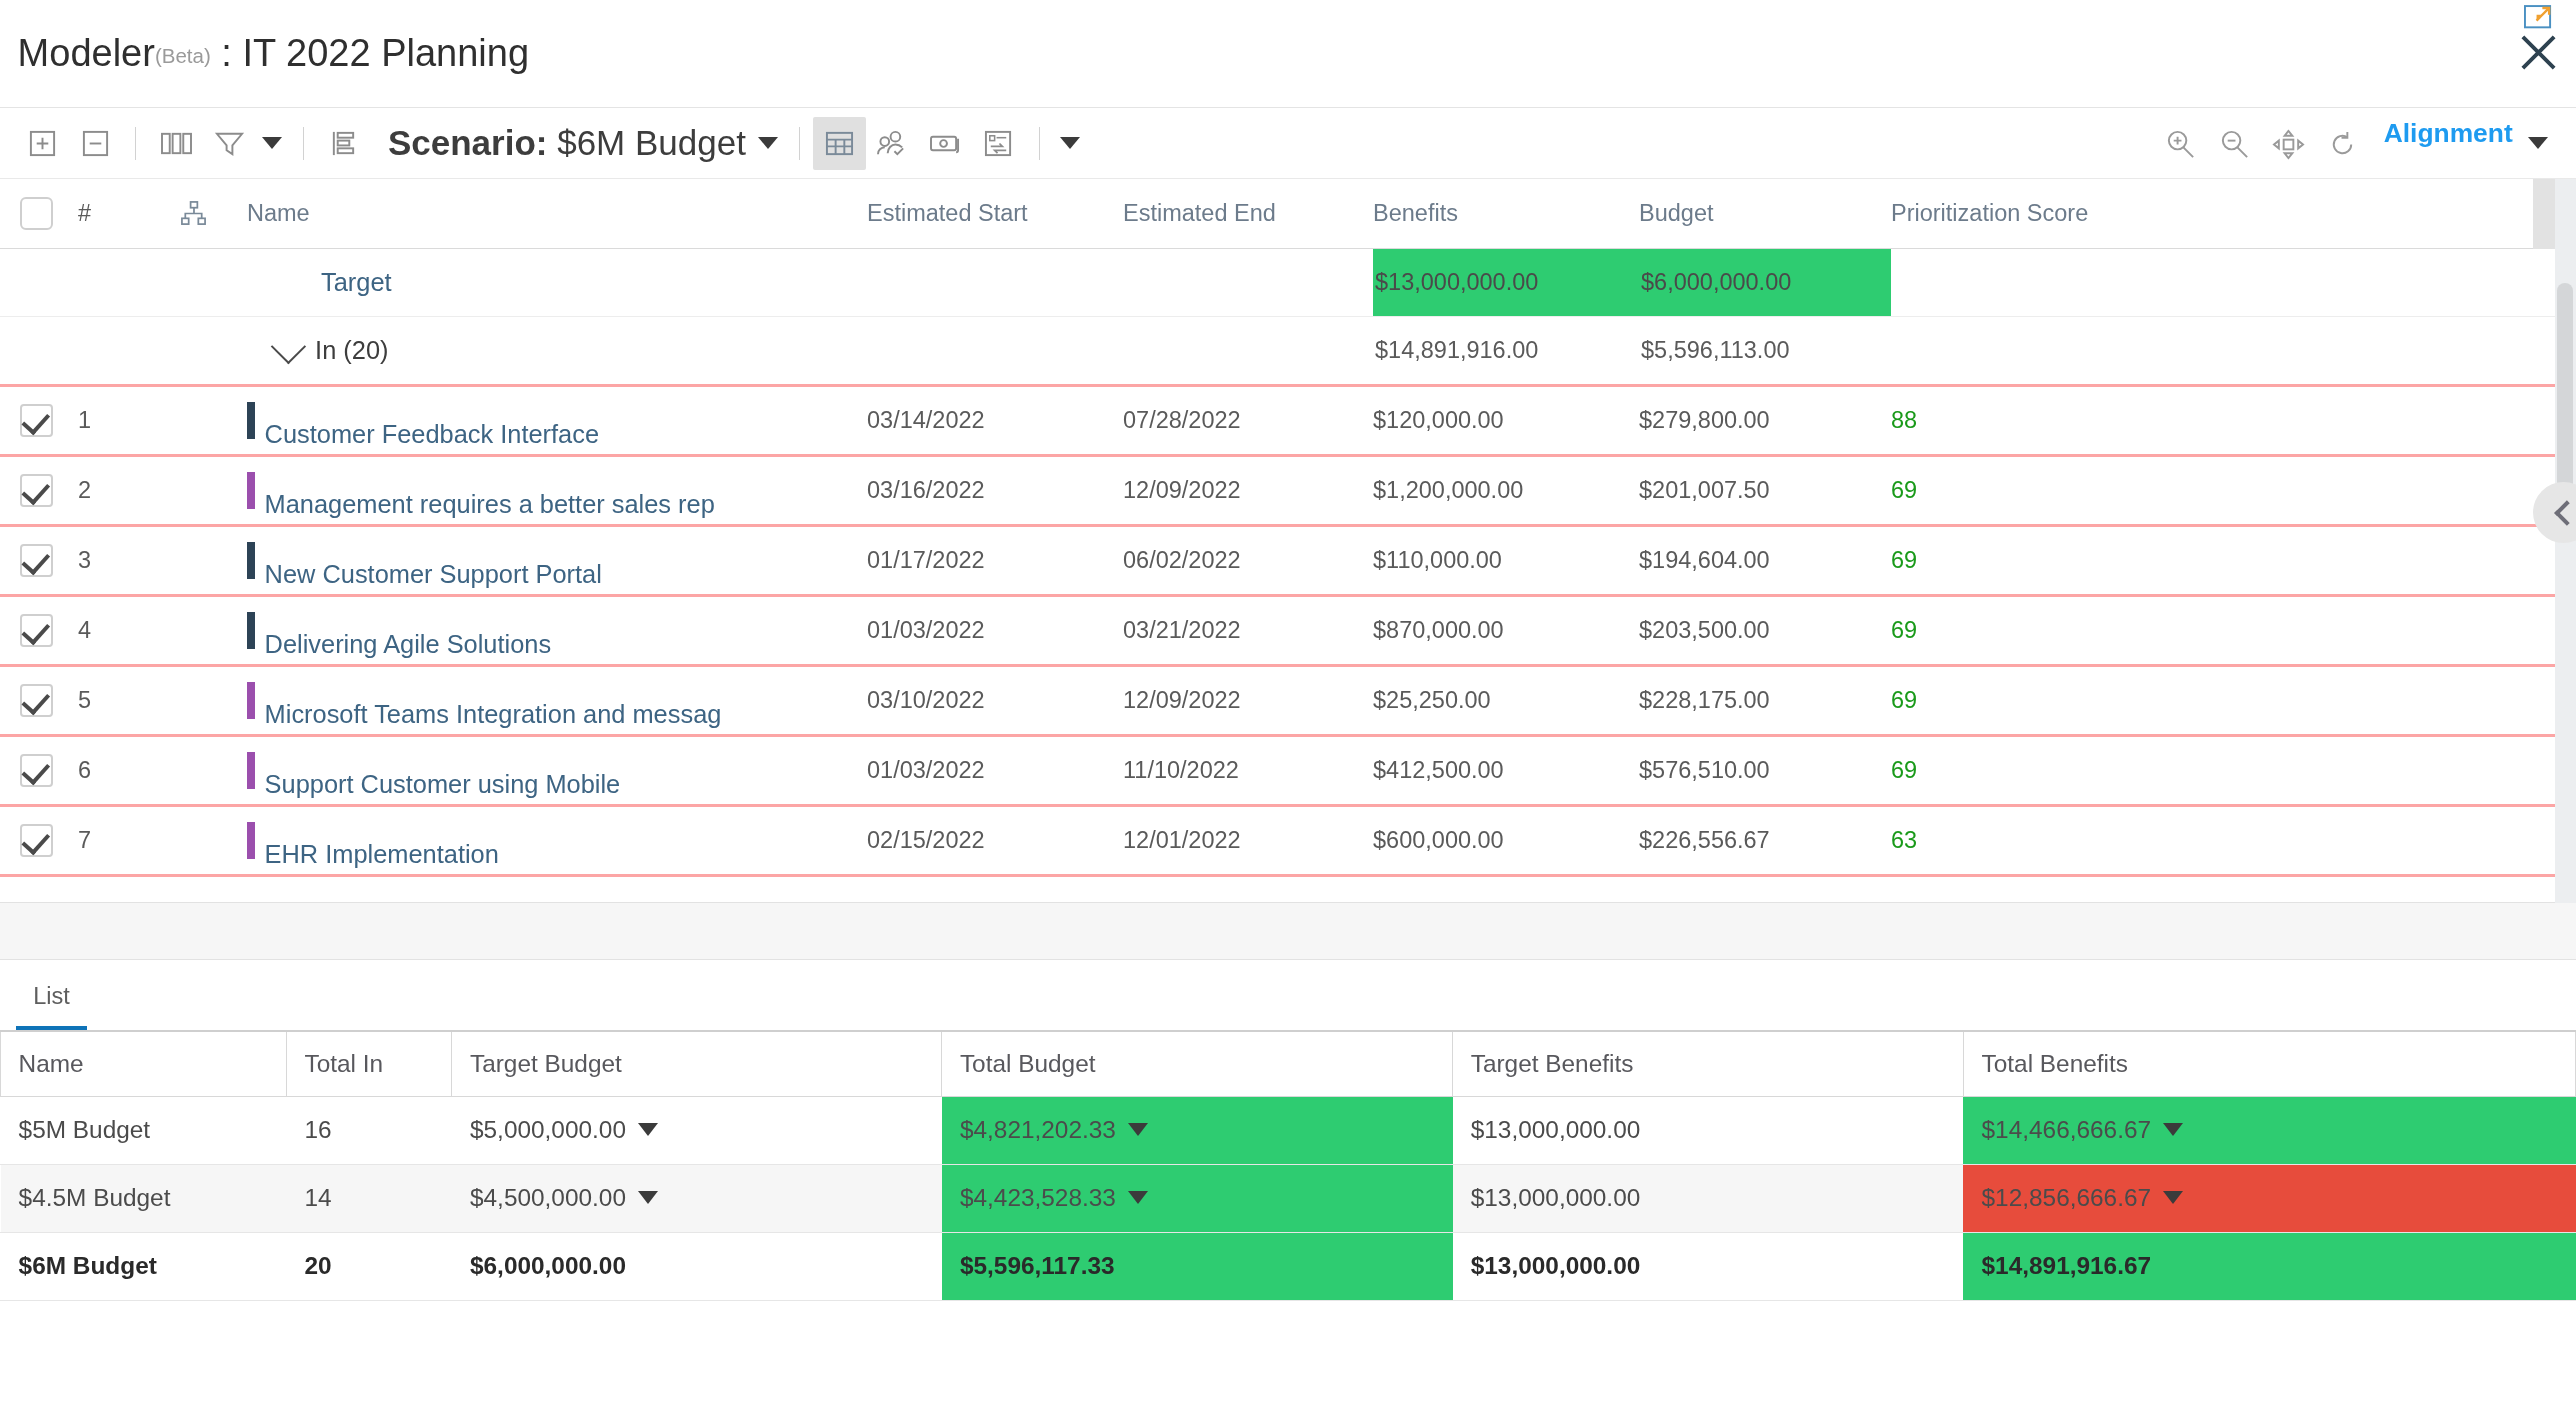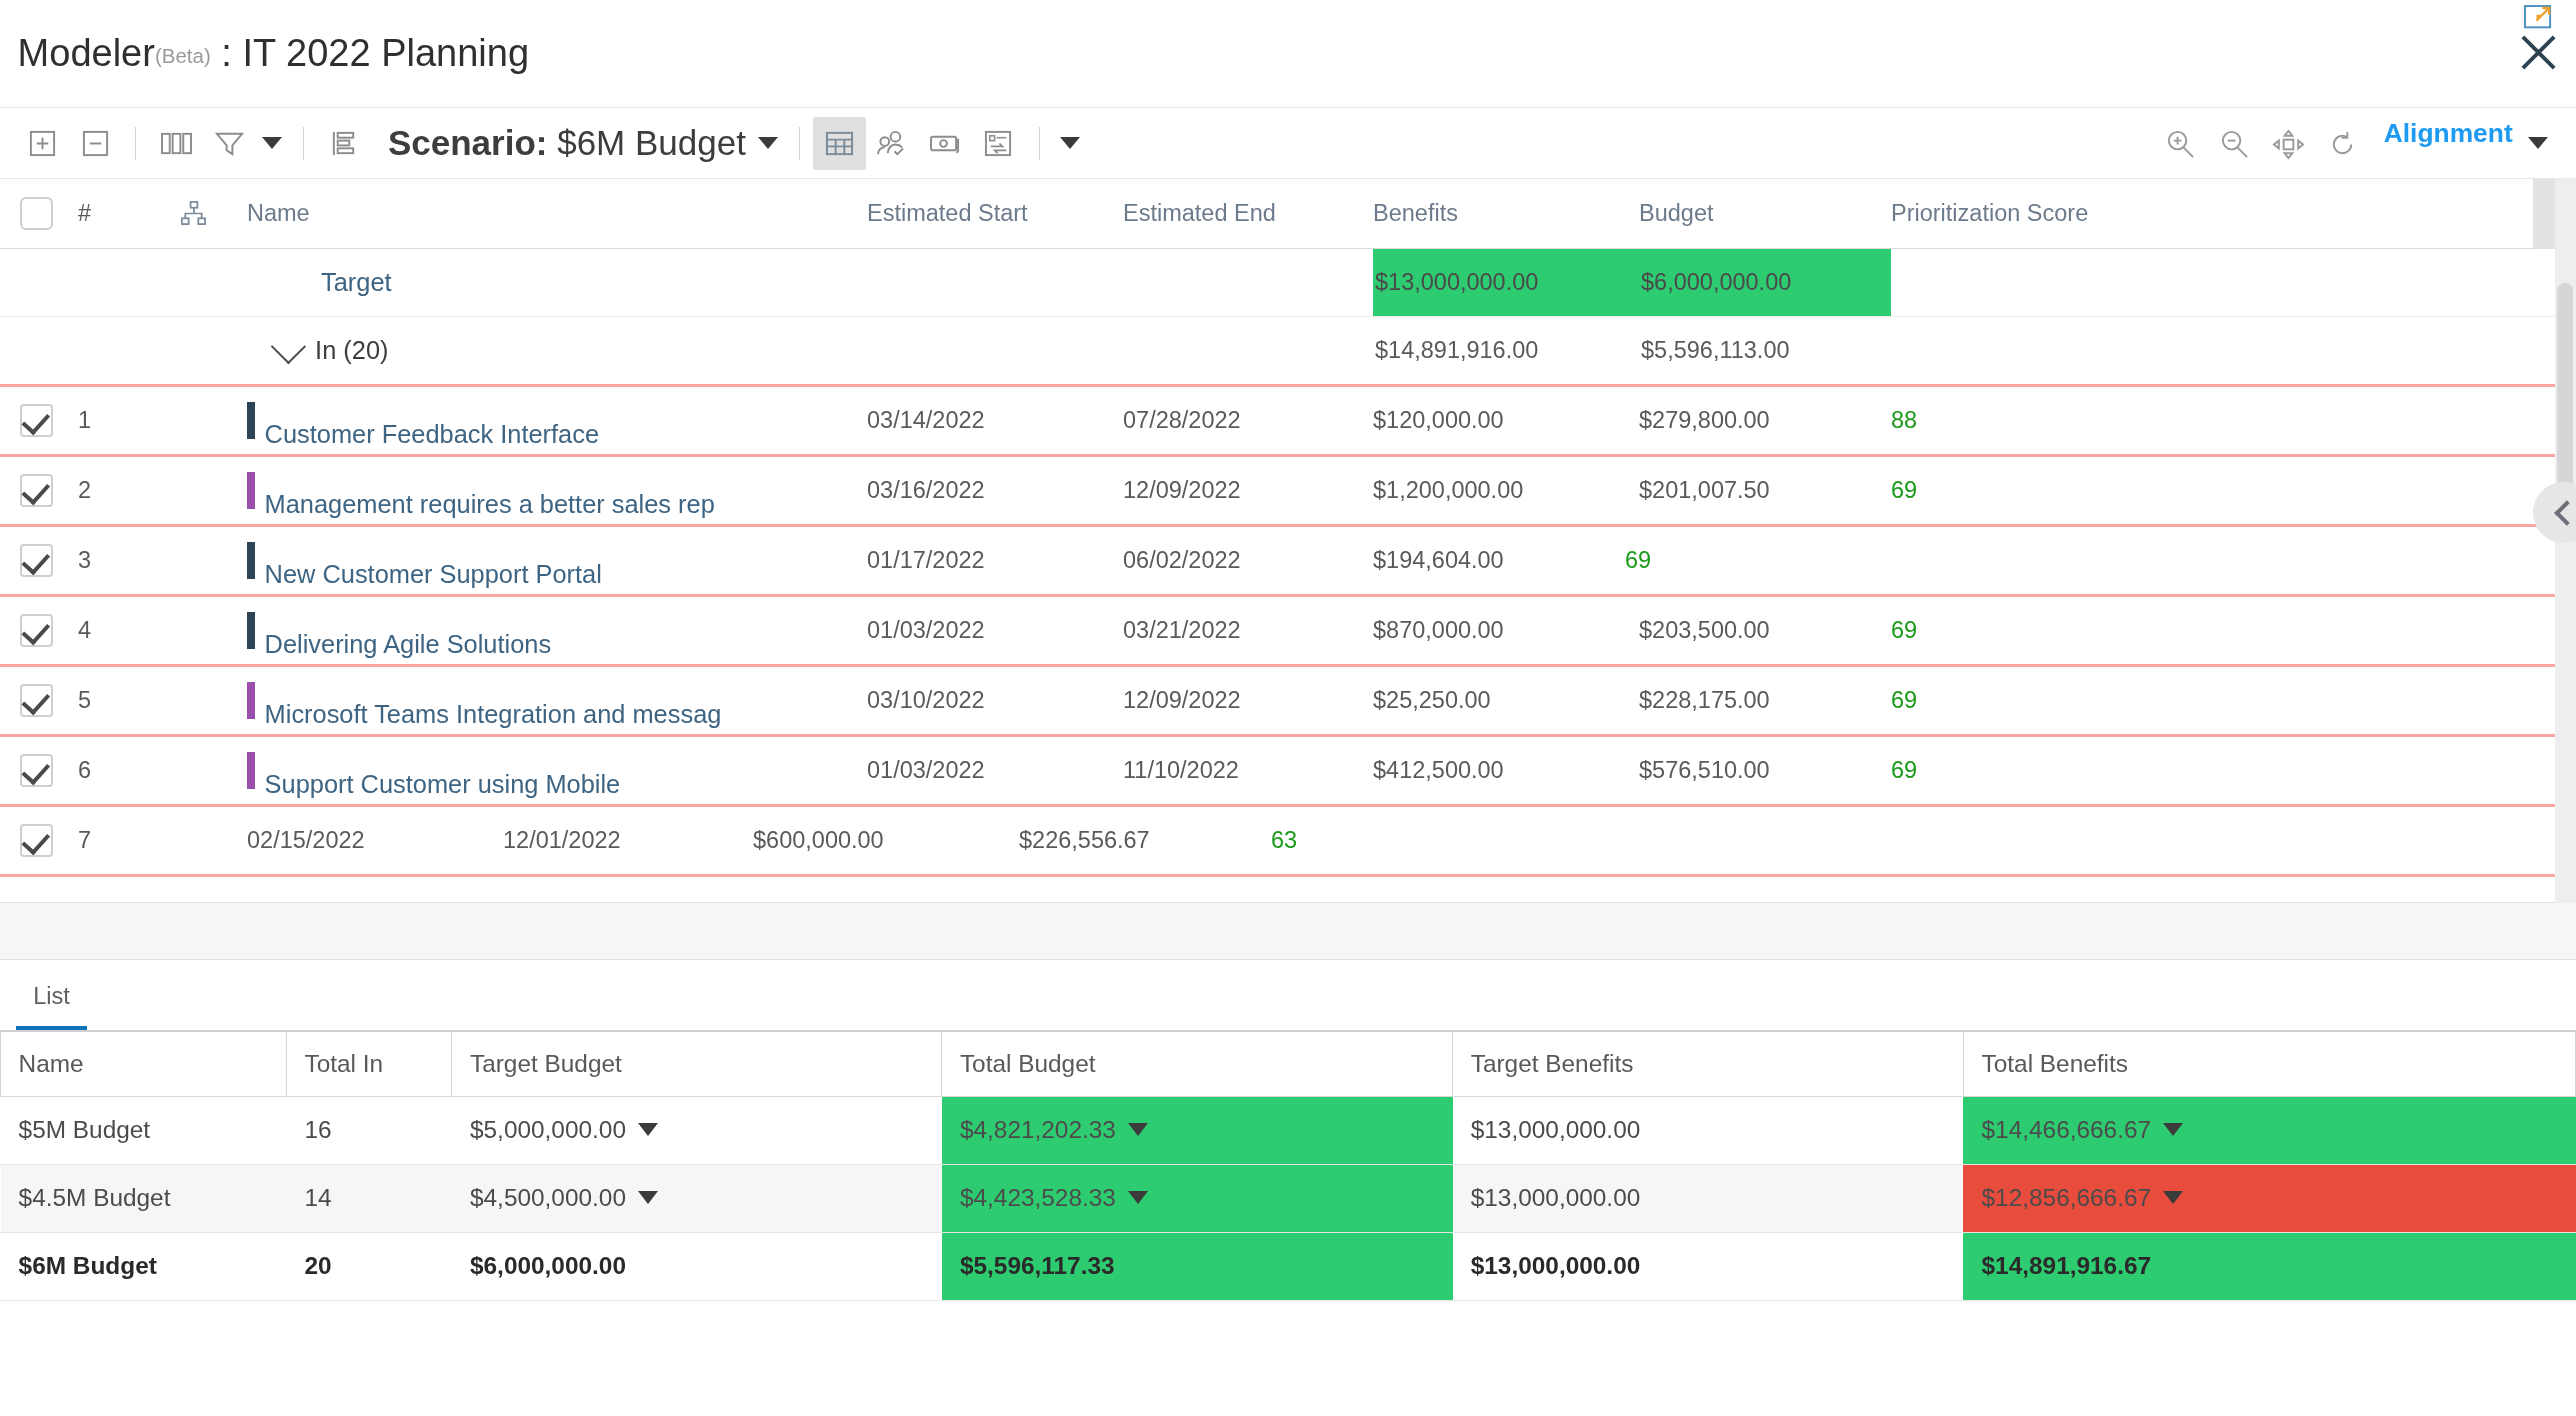--- a/index.html
+++ b/index.html
@@ -437,20 +437,21 @@
             <span class="chk checked"></span>
           </div>
           <div class="c-num">3</div>
           <div class="c-hier"></div>
           <div class="c-name">
             <span class="colorbar" style="background: rgb(45, 67, 86);"></span>
             <span class="name-link">New Customer Support Portal</span>
           </div>
           <div class="c-start">01/17/2022</div>
           <div class="c-end">06/02/2022</div>
+          <div class="c-ben cell-num">$110,000.00</div>
           <div class="c-bud cell-num">$194,604.00</div>
           <div class="c-score score-green">69</div>
         </div>
         <div class="row">
           <div class="c-check">
             <span class="chk checked"></span>
           </div>
           <div class="c-num">4</div>
           <div class="c-hier"></div>
           <div class="c-name">
@@ -494,20 +495,24 @@
           <div class="c-ben cell-num">$412,500.00</div>
           <div class="c-bud cell-num">$576,510.00</div>
           <div class="c-score score-green">69</div>
         </div>
         <div class="row">
           <div class="c-check">
             <span class="chk checked"></span>
           </div>
           <div class="c-num">7</div>
           <div class="c-hier"></div>
+          <div class="c-name">
+            <span class="colorbar" style="background: rgb(155, 79, 173);"></span>
+            <span class="name-link">EHR Implementation</span>
+          </div>
           <div class="c-start">02/15/2022</div>
           <div class="c-end">12/01/2022</div>
           <div class="c-ben cell-num">$600,000.00</div>
           <div class="c-bud cell-num">$226,556.67</div>
           <div class="c-score score-green">63</div>
         </div>
       </div>
 
     <div class="vscroll">
       <div class="thumb"></div>

